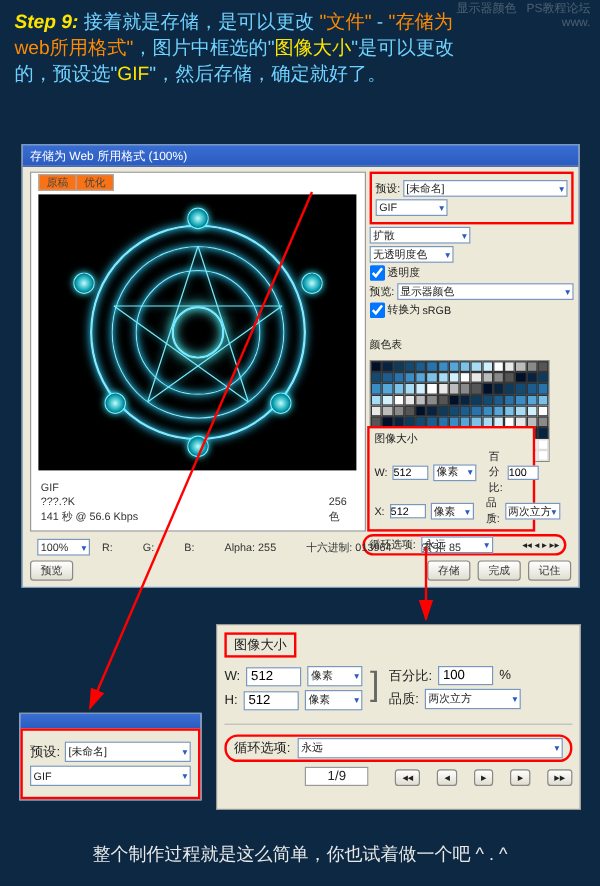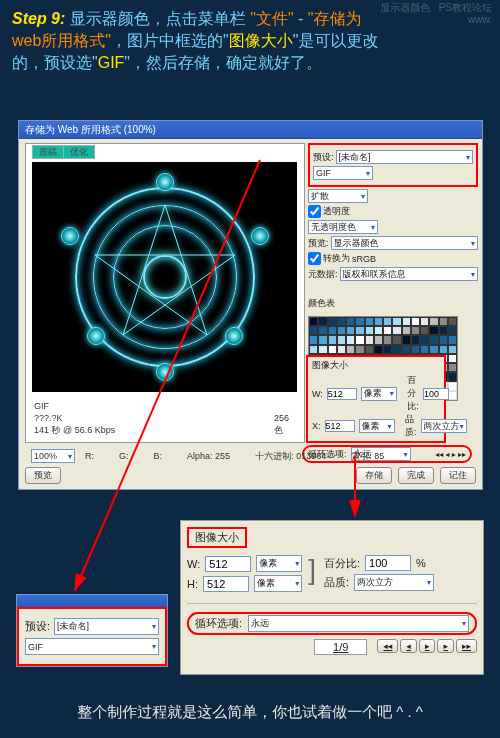--- a/index.html
+++ b/index.html
@@ -76,21 +76,21 @@
   }
   .preview-tabs {
     position: absolute;
     top: 2px; left: 6px;
     font-size: 9px;
     color: #444;
   }
   .preview-tabs span {
     border:1px solid #aaa;
     padding: 1px 6px;
-    background: #14b8a6;
+    background: #f97316;
     margin-right: -1px;
   }
 
   
   .glyph {
     width: 200px; height: 200px;
     position: relative;
   }
   .ring {
     position: absolute;
@@ -278,23 +278,22 @@
     border-radius:11px;
     display:flex;
     align-items:center;
     padding:1px 6px;
     margin:4px 0;
   }
   .zoom2 .loopcircle .sel { flex:1; margin-left:6px;}
   .zoom2 .frame-nav {
     display:flex;
     justify-content:flex-end;
-    gap:2px;
-    align-items:flex-start;
-    text-decoration:underline;
+    gap:14px;
+    align-items:flex-end;
   }
   .zoom2 .frame-nav .btn { padding:1px 5px; font-size:9px;}
   .zoom2 .frame-nav .count {
     border:1px solid #999;
     padding:1px 18px;
     background:#fff;
     margin-right:8px;
   }
 
   .footer {
@@ -309,21 +308,21 @@
 </head>
 <body>
 
 <div class="watermark">
   <span>显示器颜色</span> &nbsp; <span>PS教程论坛</span><br>
   <span>www.</span>
 </div>
 
 <div class="instruction">
   <span class="step">Step 9:</span>
-  <span class="cyan">显示器颜色，点击菜单栏</span>
+  <span class="cyan">接着就是存储，是可以更改</span>
   <span class="orange">"文件"</span><span class="cyan"> - </span><span class="orange">"存储为</span><br>
   <span class="orange">web所用格式"</span><span class="cyan">，图片中框选的"</span><span class="yellow">图像大小</span><span class="cyan">"是可以更改</span><br>
   <span class="cyan">的，预设选"</span><span class="yellow">GIF</span><span class="cyan">"，然后存储，确定就好了。</span>
 </div>
 
 <div class="dialog">
   <div class="titlebar">存储为 Web 所用格式 (100%)</div>
 
   <div class="preview-area">
     <div class="preview-tabs">
@@ -368,49 +367,43 @@
             <span>[未命名]</span>
           </div>
         </div>
       <div class="rp-row">
           <div class="sel" style="width:60px;flex:none">
             <span>GIF</span>
           </div>
         </div>
     </div>
     <div class="rp-row">
-        <div class="sel" style="width:60px;flex:none">
+        <div class="sel" style="width:84px;flex:none">
           <span>扩散</span>
+        </div>
+      </div>
+    <div class="rp-row">
+        <div class="sel" style="width:70px;flex:none">
+          <span>无透明度色</span>
         </div>
       </div>
     <div class="rp-row">
         <input type="checkbox" checked="" style="">
         <label>透明度</label>
-      </div>
-    <div class="rp-row">
-        <div class="sel" style="width:70px;flex:none">
-          <span>无透明度色</span>
-        </div>
       </div>
     <div class="rp-row">
         <label>预览:</label>
         <div class="sel">
           <span>显示器颜色</span>
         </div>
       </div>
     <div class="rp-row">
         <input type="checkbox" checked="" style="">
         <label>转换为</label> 
         <label>sRGB</label>
-      </div>
-    <div class="rp-row">
-        <label>元数据:</label>
-        <div class="sel">
-          <span>版权和联系信息</span>
-        </div>
       </div>
     <div style="margin-top:16px;font-size:9px">颜色表</div>
     <div class="swatch-grid" id="swatches">
         <div style="background: rgb(0, 16, 40);"></div>
         <div style="background: rgb(8, 35, 63);"></div>
         <div style="background: rgb(14, 58, 92);"></div>
         <div style="background: rgb(18, 74, 114);"></div>
         <div style="background: rgb(26, 93, 142);"></div>
         <div style="background: rgb(38, 115, 173);"></div>
         <div style="background: rgb(58, 140, 196);"></div>

